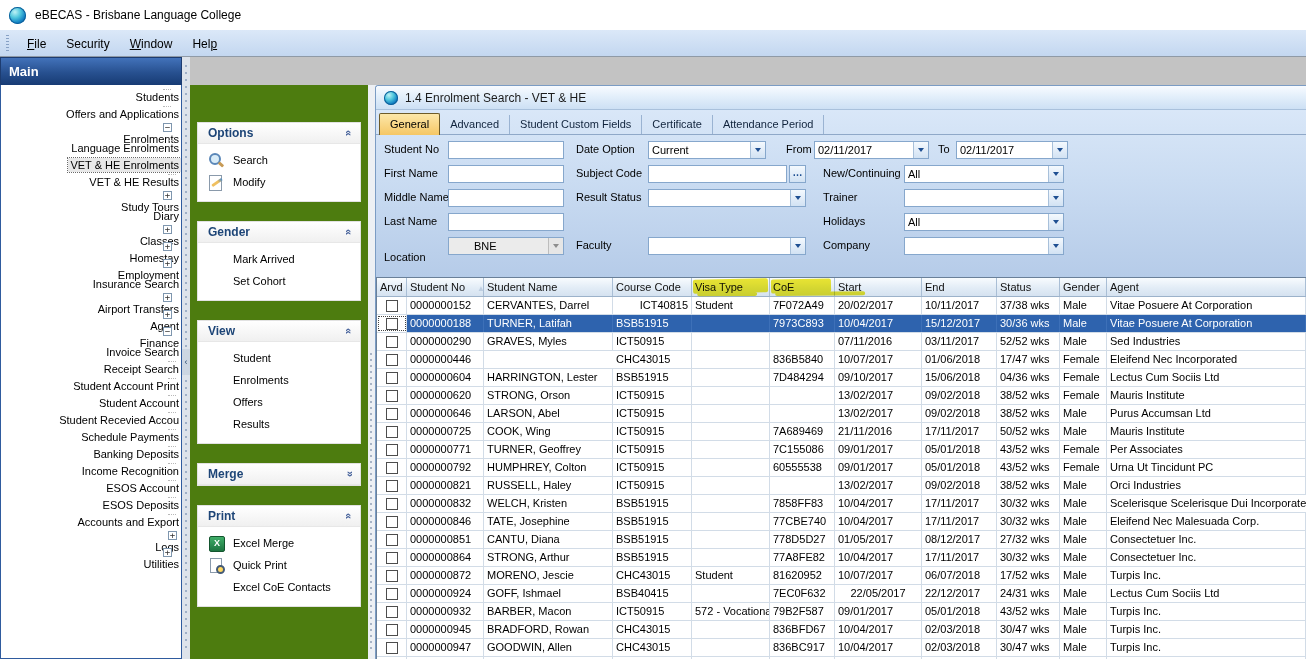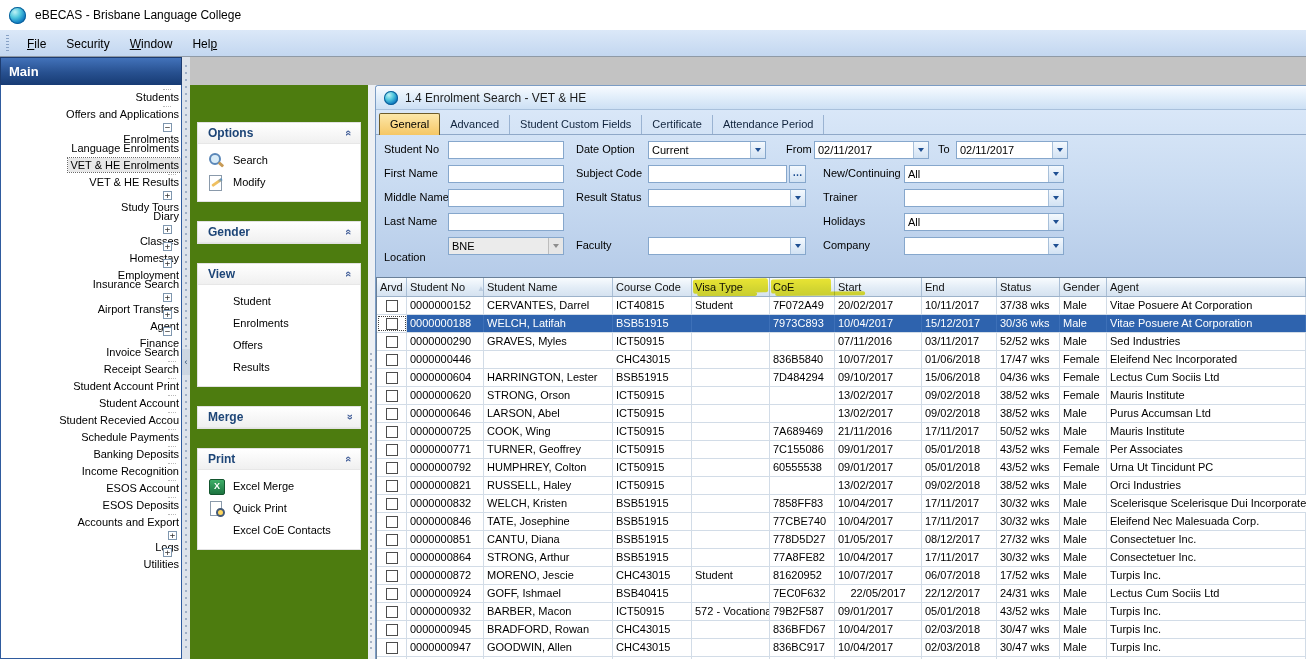--- a/index.html
+++ b/index.html
@@ -104,21 +104,21 @@
   .form { position:relative; height:142px; flex:0 0 auto; font-size:11px; }
   .flabel { position:absolute; color:#000; white-space:nowrap; }
   .finput { position:absolute; height:18px; background:#fff; border:1px solid #86a7cc;
     font-size:11px; padding:0 3px; font-family:inherit; }
   .combo { position:absolute; height:18px; background:#fff; border:1px solid #86a7cc; display:flex; }
   .combo .val { flex:1; padding:2px 3px 0; overflow:hidden; white-space:nowrap; }
   .combo .btn { width:15px; flex:0 0 auto; background:linear-gradient(180deg,#f4f9fe,#d2e2f3);
     border-left:1px solid #a8c0da; display:flex; align-items:center; justify-content:center; }
   .combo .btn::before { content:""; width:0; height:0;
     border-left:3.5px solid transparent; border-right:3.5px solid transparent; border-top:4.5px solid #1e4f92; }
-  .combo.disabled { background:#ebebeb; }
+  .combo.disabled { background:#ebebeb;padding-left:22px; }
   .combo.disabled .btn { background:#e6e6e6; border-left-color:#bdbdbd; }
   .combo.disabled .btn::before { border-top-color:#8d8d8d; }
   .ellipsis-btn { position:absolute; width:17px; height:18px; background:linear-gradient(180deg,#f4f9fe,#d2e2f3);
     border:1px solid #86a7cc; color:#1e4f92; font-weight:bold; font-size:10px; text-align:center; line-height:14px; }
 
   
   .grid { flex:1; min-height:0; background:#fff; border-top:1px solid #6a8099; border-left:1px solid #6a8099;
     display:flex; flex-direction:column; overflow:hidden; }
   .ghead { height:19px; flex:0 0 auto; display:flex; position:relative;
     background:linear-gradient(180deg,#f8fbfe,#e2ecf6 55%,#d5e2f0); border-bottom:1px solid #9cb2ca; }
@@ -352,20 +352,28 @@
                 <span class="ic ic-modify"></span>
                 <span>Modify</span>
               </div>
             </div>
           </div>
           <div class="card">
             <div class="card-header">
               <span>Gender</span>
               <span class="chev up">«</span>
             </div>
+            <div class="card-items">
+              <div class="card-item noicon">
+                <span>Mark Arrived</span>
+              </div>
+              <div class="card-item noicon">
+                <span>Set Cohort</span>
+              </div>
+            </div>
           </div>
           <div class="card">
             <div class="card-header">
               <span>View</span>
               <span class="chev up">«</span>
             </div>
             <div class="card-items">
               <div class="card-item noicon">
                 <span>Student</span>
               </div>
@@ -509,35 +517,35 @@
                 <div class="gh-cell" style="width: 47px;"><span>Gender</span></div>
                 <div class="gh-cell" style="flex: 1 0 auto;"><span>Agent</span></div>
               </div>
             <div class="grid-rows">
                 <div class="grid-row">
                   <div class="gcell cb" style="width: 30px;">
                     <span class="cbbox"></span>
                   </div>
                   <div class="gcell" style="width: 77px;">0000000152</div>
                   <div class="gcell" style="width: 129px;">CERVANTES, Darrel</div>
-                  <div class="gcell" style="width: 79px;">ICT40815</div>
+                  <div class="gcell" style="width: 79px; text-align: right;">ICT40815</div>
                   <div class="gcell" style="width: 78px;">Student</div>
                   <div class="gcell" style="width: 65px;">7F072A49</div>
                   <div class="gcell" style="width: 87px;">20/02/2017</div>
                   <div class="gcell" style="width: 75px;">10/11/2017</div>
                   <div class="gcell" style="width: 63px;">37/38 wks</div>
                   <div class="gcell" style="width: 47px;">Male</div>
                   <div class="gcell" style="flex: 1 0 auto;">Vitae Posuere At Corporation</div>
                 </div>
                 <div class="grid-row selected">
                   <div class="gcell cb" style="width: 30px;">
                     <span class="cbbox"></span>
                   </div>
                   <div class="gcell" style="width: 77px;">0000000188</div>
-                  <div class="gcell" style="width: 129px;">WELCH, Latifah</div>
+                  <div class="gcell" style="width: 129px;">TURNER, Latifah</div>
                   <div class="gcell" style="width: 79px;">BSB51915</div>
                   <div class="gcell" style="width: 78px;"></div>
                   <div class="gcell" style="width: 65px;">7973C893</div>
                   <div class="gcell" style="width: 87px;">10/04/2017</div>
                   <div class="gcell" style="width: 75px;">15/12/2017</div>
                   <div class="gcell" style="width: 63px;">30/36 wks</div>
                   <div class="gcell" style="width: 47px;">Male</div>
                   <div class="gcell" style="flex: 1 0 auto;">Vitae Posuere At Corporation</div>
                 </div>
                 <div class="grid-row">

